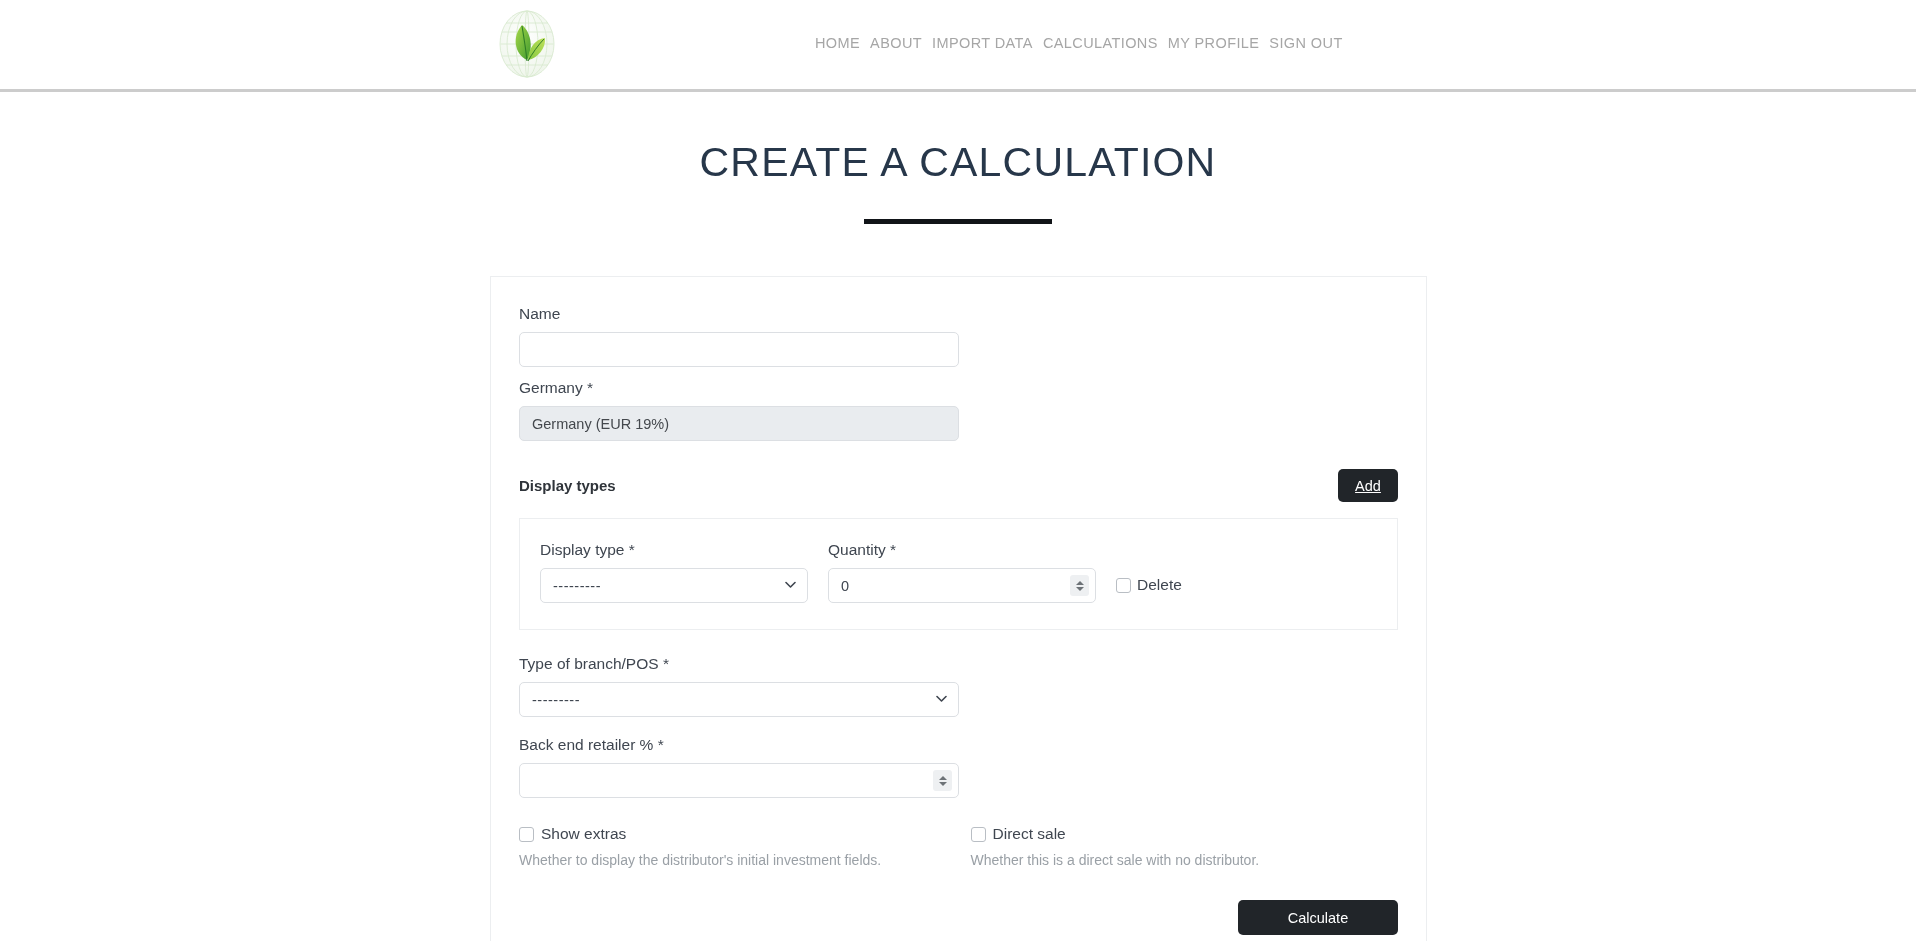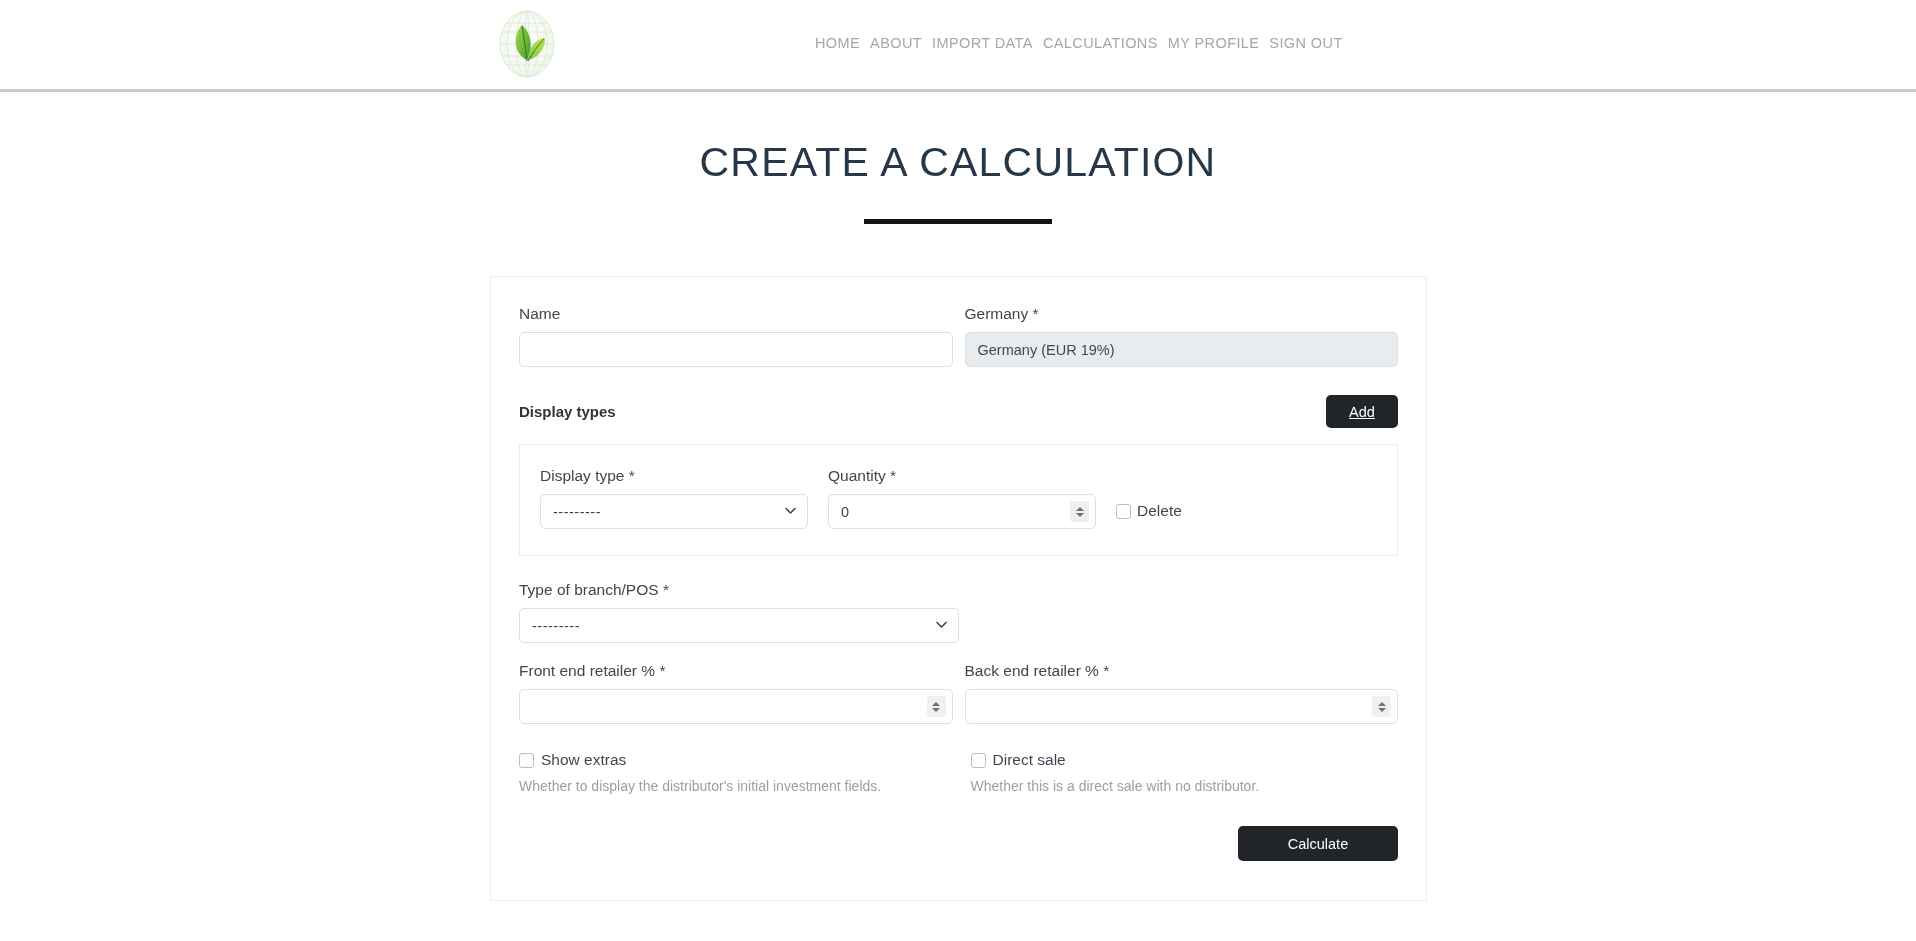--- a/index.html
+++ b/index.html
@@ -73,20 +73,21 @@
     width: 937px;
     min-height: 625px;
     background: #ffffff;
     border: 1px solid #eceef0;
     padding: 28px 28px 30px 28px;
   }
 
   .row2 {
     display: flex;
     gap: 12px;
+    flex-direction: column;
   }
   .col { width: 440px; }
 
   .field-label {
     font-size: 15.5px;
     color: #3f4650;
     margin-bottom: 9px;
     font-weight: 400;
     white-space: nowrap;
   }
@@ -168,21 +169,21 @@
   .btn-dark {
     background: #212529;
     color: #ffffff;
     border: none;
     border-radius: 5px;
     font-family: "Liberation Sans", sans-serif;
     font-size: 14.5px;
     cursor: pointer;
     padding: 0;
   }
-  .btn-add { width: 72px; height: 33px; text-decoration: underline; }
+  .btn-add { width: 60px; height: 33px; text-decoration: underline; }
   .btn-calc { width: 160px; height: 35px; }
 
   .display-panel {
     margin-top: 16px;
     border: 1px solid #eceef0;
     padding: 22px 20px 26px 20px;
   }
   .dt-grid {
     display: flex;
     align-items: flex-end;
@@ -355,30 +356,20 @@
         <span class="chevron">
           <svg width="11" height="8" viewBox="0 0 11 8" xmlns="http://www.w3.org/2000/svg">
             <path d="M1 1.5 L5.5 6 L10 1.5" stroke="#3f4650" stroke-width="1.6" fill="none" stroke-linecap="round" stroke-linejoin="round"></path>
           </svg>
         </span>
       </div>
     </div>
   </div>
 
   <div class="row2 mt-small">
-    <div class="col">
-      <div class="field-label">Front end retailer % *</div>
-      <div class="control">
-        <input class="text-input" type="text" value="" style="">
-        <span class="spinner">
-          <span class="tri-up"></span>
-          <span class="tri-dn"></span>
-        </span>
-      </div>
-    </div>
 
     <div class="col">
       <div class="field-label">Back end retailer % *</div>
       <div class="control">
         <input class="text-input" type="text" value="" style="">
         <span class="spinner">
           <span class="tri-up"></span>
           <span class="tri-dn"></span>
         </span>
       </div>

